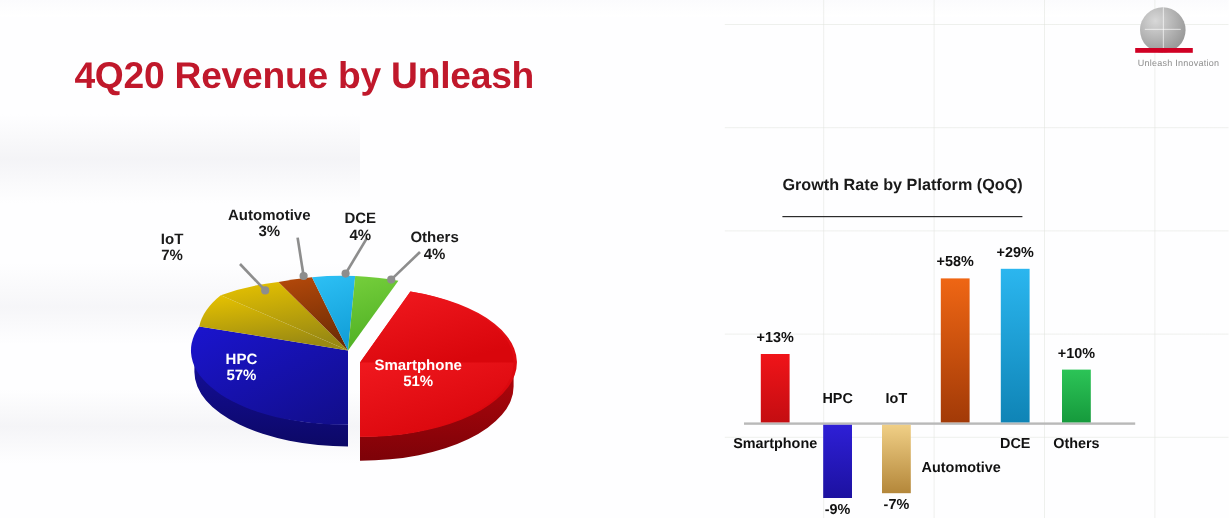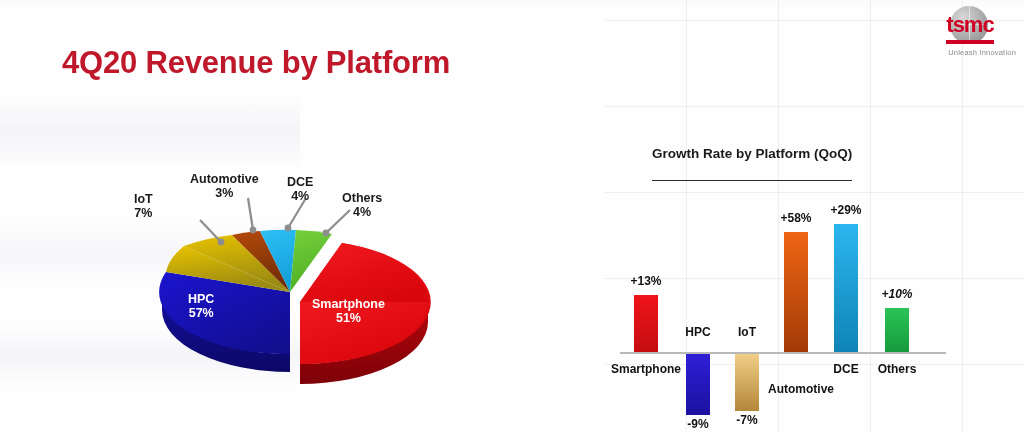--- a/index.html
+++ b/index.html
@@ -112,25 +112,24 @@
 </style>
 </head>
 <body>
 
 <div id="slide">
 
   <div class="top-band"></div>
   <div class="bg-tex"></div>
   <div class="bg-grid"></div>
 
-  <div id="page-title">4Q20 Revenue by Platform</div>
+  <div id="page-title">4Q20 Revenue by Unleash</div>
 
   <div id="logo">
     <div class="globe"></div>
-    <div class="wordmark">tsmc</div>
     <div class="redbar"></div>
     <div class="tagline">Unleash Innovation</div>
   </div>
 
   <div id="pie-chart">
     <svg width="330" height="240" viewBox="0 0 330 240">
       <defs>
         <linearGradient id="gRedTop" x1="0" y1="0" x2="0.6" y2="1">
           <stop offset="0%" stop-color="#f21a20"></stop>
             <stop offset="100%" stop-color="#d9060c"></stop>
@@ -248,17 +247,17 @@
 
     <div class="bar" style="left:184px;top:92px;height:120px;background:linear-gradient(to bottom,#ef6614,#a23a07);"></div>
     <div class="bar-value" style="left:161px;top:71px;">+58%</div>
     <div class="bar-label" style="left:150px;top:242px;width:102px;">Automotive</div>
 
     <div class="bar" style="left:234px;top:84px;height:128px;background:linear-gradient(to bottom,#2bb6ef,#0f84b6);"></div>
     <div class="bar-value" style="left:211px;top:63px;">+29%</div>
     <div class="bar-label" style="left:212px;top:222px;width:68px;">DCE</div>
 
     <div class="bar" style="left:285px;top:168px;height:44px;background:linear-gradient(to bottom,#2cc457,#169a3c);"></div>
-    <div class="bar-value" style="left:262px;top:147px;font-style:italic;">+10%</div>
+    <div class="bar-value" style="left:262px;top:147px;">+10%</div>
     <div class="bar-label" style="left:263px;top:222px;width:68px;">Others</div>
   </div>
 
 </div>
 
 </body></html>

